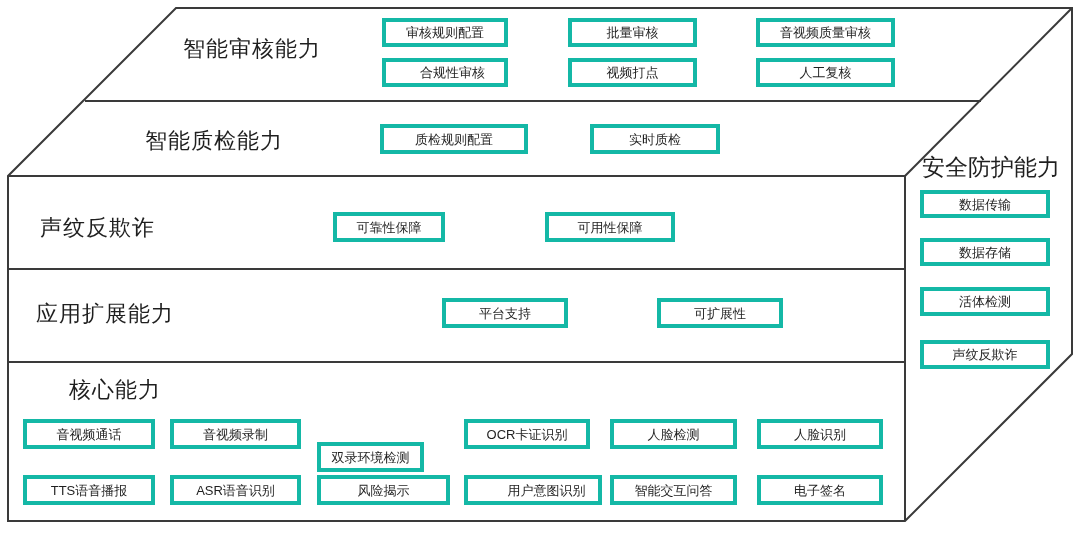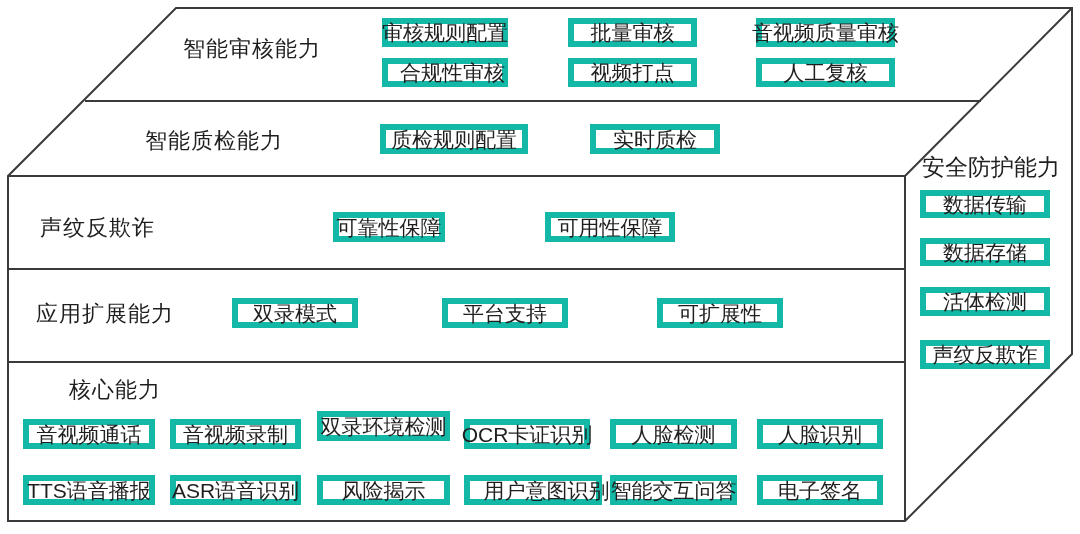--- a/index.html
+++ b/index.html
@@ -17,26 +17,26 @@
     position:absolute;
     font-size:22px;
     line-height:24px;
     white-space:nowrap;
     color:#1f1f1f;
     letter-spacing:1px;
   }
   .cap{
     position:absolute;
     box-sizing:border-box;
-    border:6px solid #14b8a6;
+    border:4px solid #14b8a6;
     background:#ffffff;
     display:flex;
     align-items:center;
     justify-content:center;
-    font-size:21px;
+    font-size:13px;
     line-height:17px;
     white-space:nowrap;
     color:#1f1f1f;
   }
 </style>
 </head>
 <body>
 
 <div class="canvas">
 
@@ -60,28 +60,27 @@
 
   <div class="layer-title" style="left:145px;top:129px;">智能质检能力</div>
   <div class="cap" style="left:380px;top:124px;width:148px;height:30px;">质检规则配置</div>
   <div class="cap" style="left:590px;top:124px;width:130px;height:30px;">实时质检</div>
 
   <div class="layer-title" style="left:40px;top:216px;">声纹反欺诈</div>
   <div class="cap" style="left:333px;top:212px;width:112px;height:30px;">可靠性保障</div>
   <div class="cap" style="left:545px;top:212px;width:130px;height:30px;">可用性保障</div>
 
   <div class="layer-title" style="left:36px;top:302px;">应用扩展能力</div>
-  <div class="cap" style="left:232px;top:298px;width:126px;height:30px;">双录模式</div>
   <div class="cap" style="left:442px;top:298px;width:126px;height:30px;">平台支持</div>
   <div class="cap" style="left:657px;top:298px;width:126px;height:30px;">可扩展性</div>
 
   <div class="layer-title" style="left:69px;top:378px;">核心能力</div>
   <div class="cap" style="left:23px;top:419px;width:132px;height:30px;">音视频通话</div>
   <div class="cap" style="left:170px;top:419px;width:131px;height:30px;">音视频录制</div>
-  <div class="cap" style="left:317px;top:411px;width:133px;height:30px;">双录环境检测</div>
+  <div class="cap" style="left:317px;top:442px;width:107px;height:30px;">双录环境检测</div>
   <div class="cap" style="left:464px;top:419px;width:126px;height:30px;">OCR卡证识别</div>
   <div class="cap" style="left:610px;top:419px;width:127px;height:30px;">人脸检测</div>
   <div class="cap" style="left:757px;top:419px;width:126px;height:30px;">人脸识别</div>
   <div class="cap" style="left:23px;top:475px;width:132px;height:30px;">TTS语音播报</div>
   <div class="cap" style="left:170px;top:475px;width:131px;height:30px;">ASR语音识别</div>
   <div class="cap" style="left:317px;top:475px;width:133px;height:30px;">风险揭示</div>
   <div class="cap" style="left:464px;top:475px;width:138px;height:30px;padding-left:27px;">用户意图识别</div>
   <div class="cap" style="left:610px;top:475px;width:127px;height:30px;">智能交互问答</div>
   <div class="cap" style="left:757px;top:475px;width:126px;height:30px;">电子签名</div>
 

